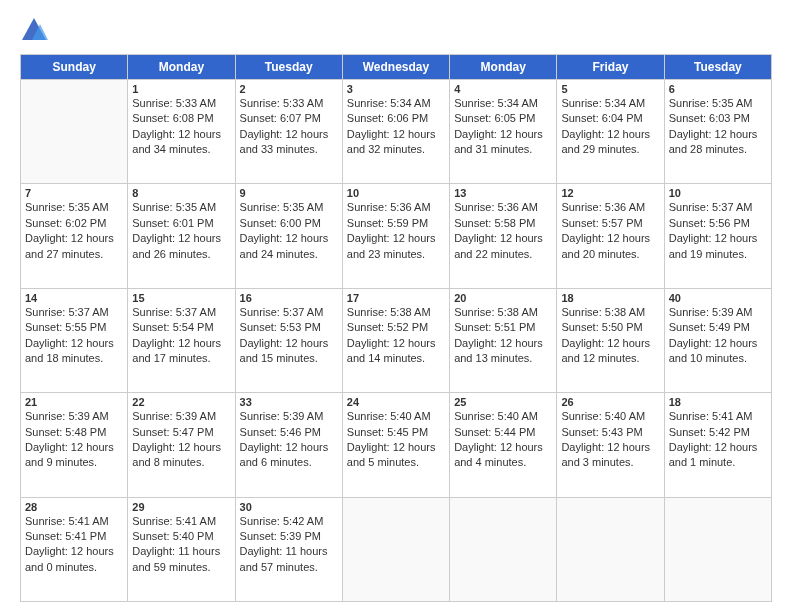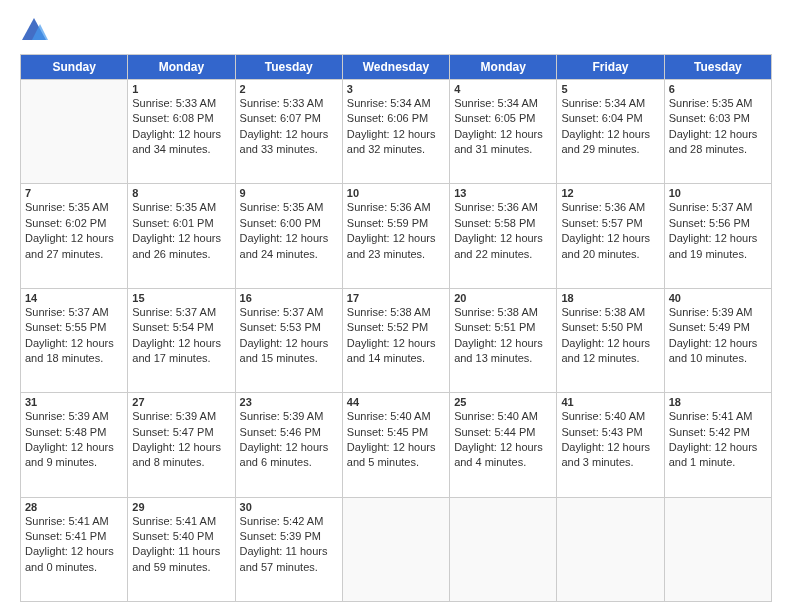--- a/index.html
+++ b/index.html
@@ -218,41 +218,41 @@
             <span class="day-num">18</span>
             <div class="day-info">Sunrise: 5:38 AM<br>Sunset: 5:50 PM<br>Daylight: 12 hours<br>and 12 minutes.</div>
           </td>
           <td>
             <span class="day-num">40</span>
             <div class="day-info">Sunrise: 5:39 AM<br>Sunset: 5:49 PM<br>Daylight: 12 hours<br>and 10 minutes.</div>
           </td>
         </tr>
         <tr>
           <td>
-            <span class="day-num">31</span>
+            <span class="day-num">21</span>
             <div class="day-info">Sunrise: 5:39 AM<br>Sunset: 5:48 PM<br>Daylight: 12 hours<br>and 9 minutes.</div>
           </td>
           <td>
-            <span class="day-num">27</span>
+            <span class="day-num">22</span>
             <div class="day-info">Sunrise: 5:39 AM<br>Sunset: 5:47 PM<br>Daylight: 12 hours<br>and 8 minutes.</div>
           </td>
           <td>
-            <span class="day-num">23</span>
+            <span class="day-num">33</span>
             <div class="day-info">Sunrise: 5:39 AM<br>Sunset: 5:46 PM<br>Daylight: 12 hours<br>and 6 minutes.</div>
           </td>
           <td>
-            <span class="day-num">44</span>
+            <span class="day-num">24</span>
             <div class="day-info">Sunrise: 5:40 AM<br>Sunset: 5:45 PM<br>Daylight: 12 hours<br>and 5 minutes.</div>
           </td>
           <td>
             <span class="day-num">25</span>
             <div class="day-info">Sunrise: 5:40 AM<br>Sunset: 5:44 PM<br>Daylight: 12 hours<br>and 4 minutes.</div>
           </td>
           <td>
-            <span class="day-num">41</span>
+            <span class="day-num">26</span>
             <div class="day-info">Sunrise: 5:40 AM<br>Sunset: 5:43 PM<br>Daylight: 12 hours<br>and 3 minutes.</div>
           </td>
           <td>
             <span class="day-num">18</span>
             <div class="day-info">Sunrise: 5:41 AM<br>Sunset: 5:42 PM<br>Daylight: 12 hours<br>and 1 minute.</div>
           </td>
         </tr>
         <tr class="last-row">
           <td>
             <span class="day-num">28</span>

